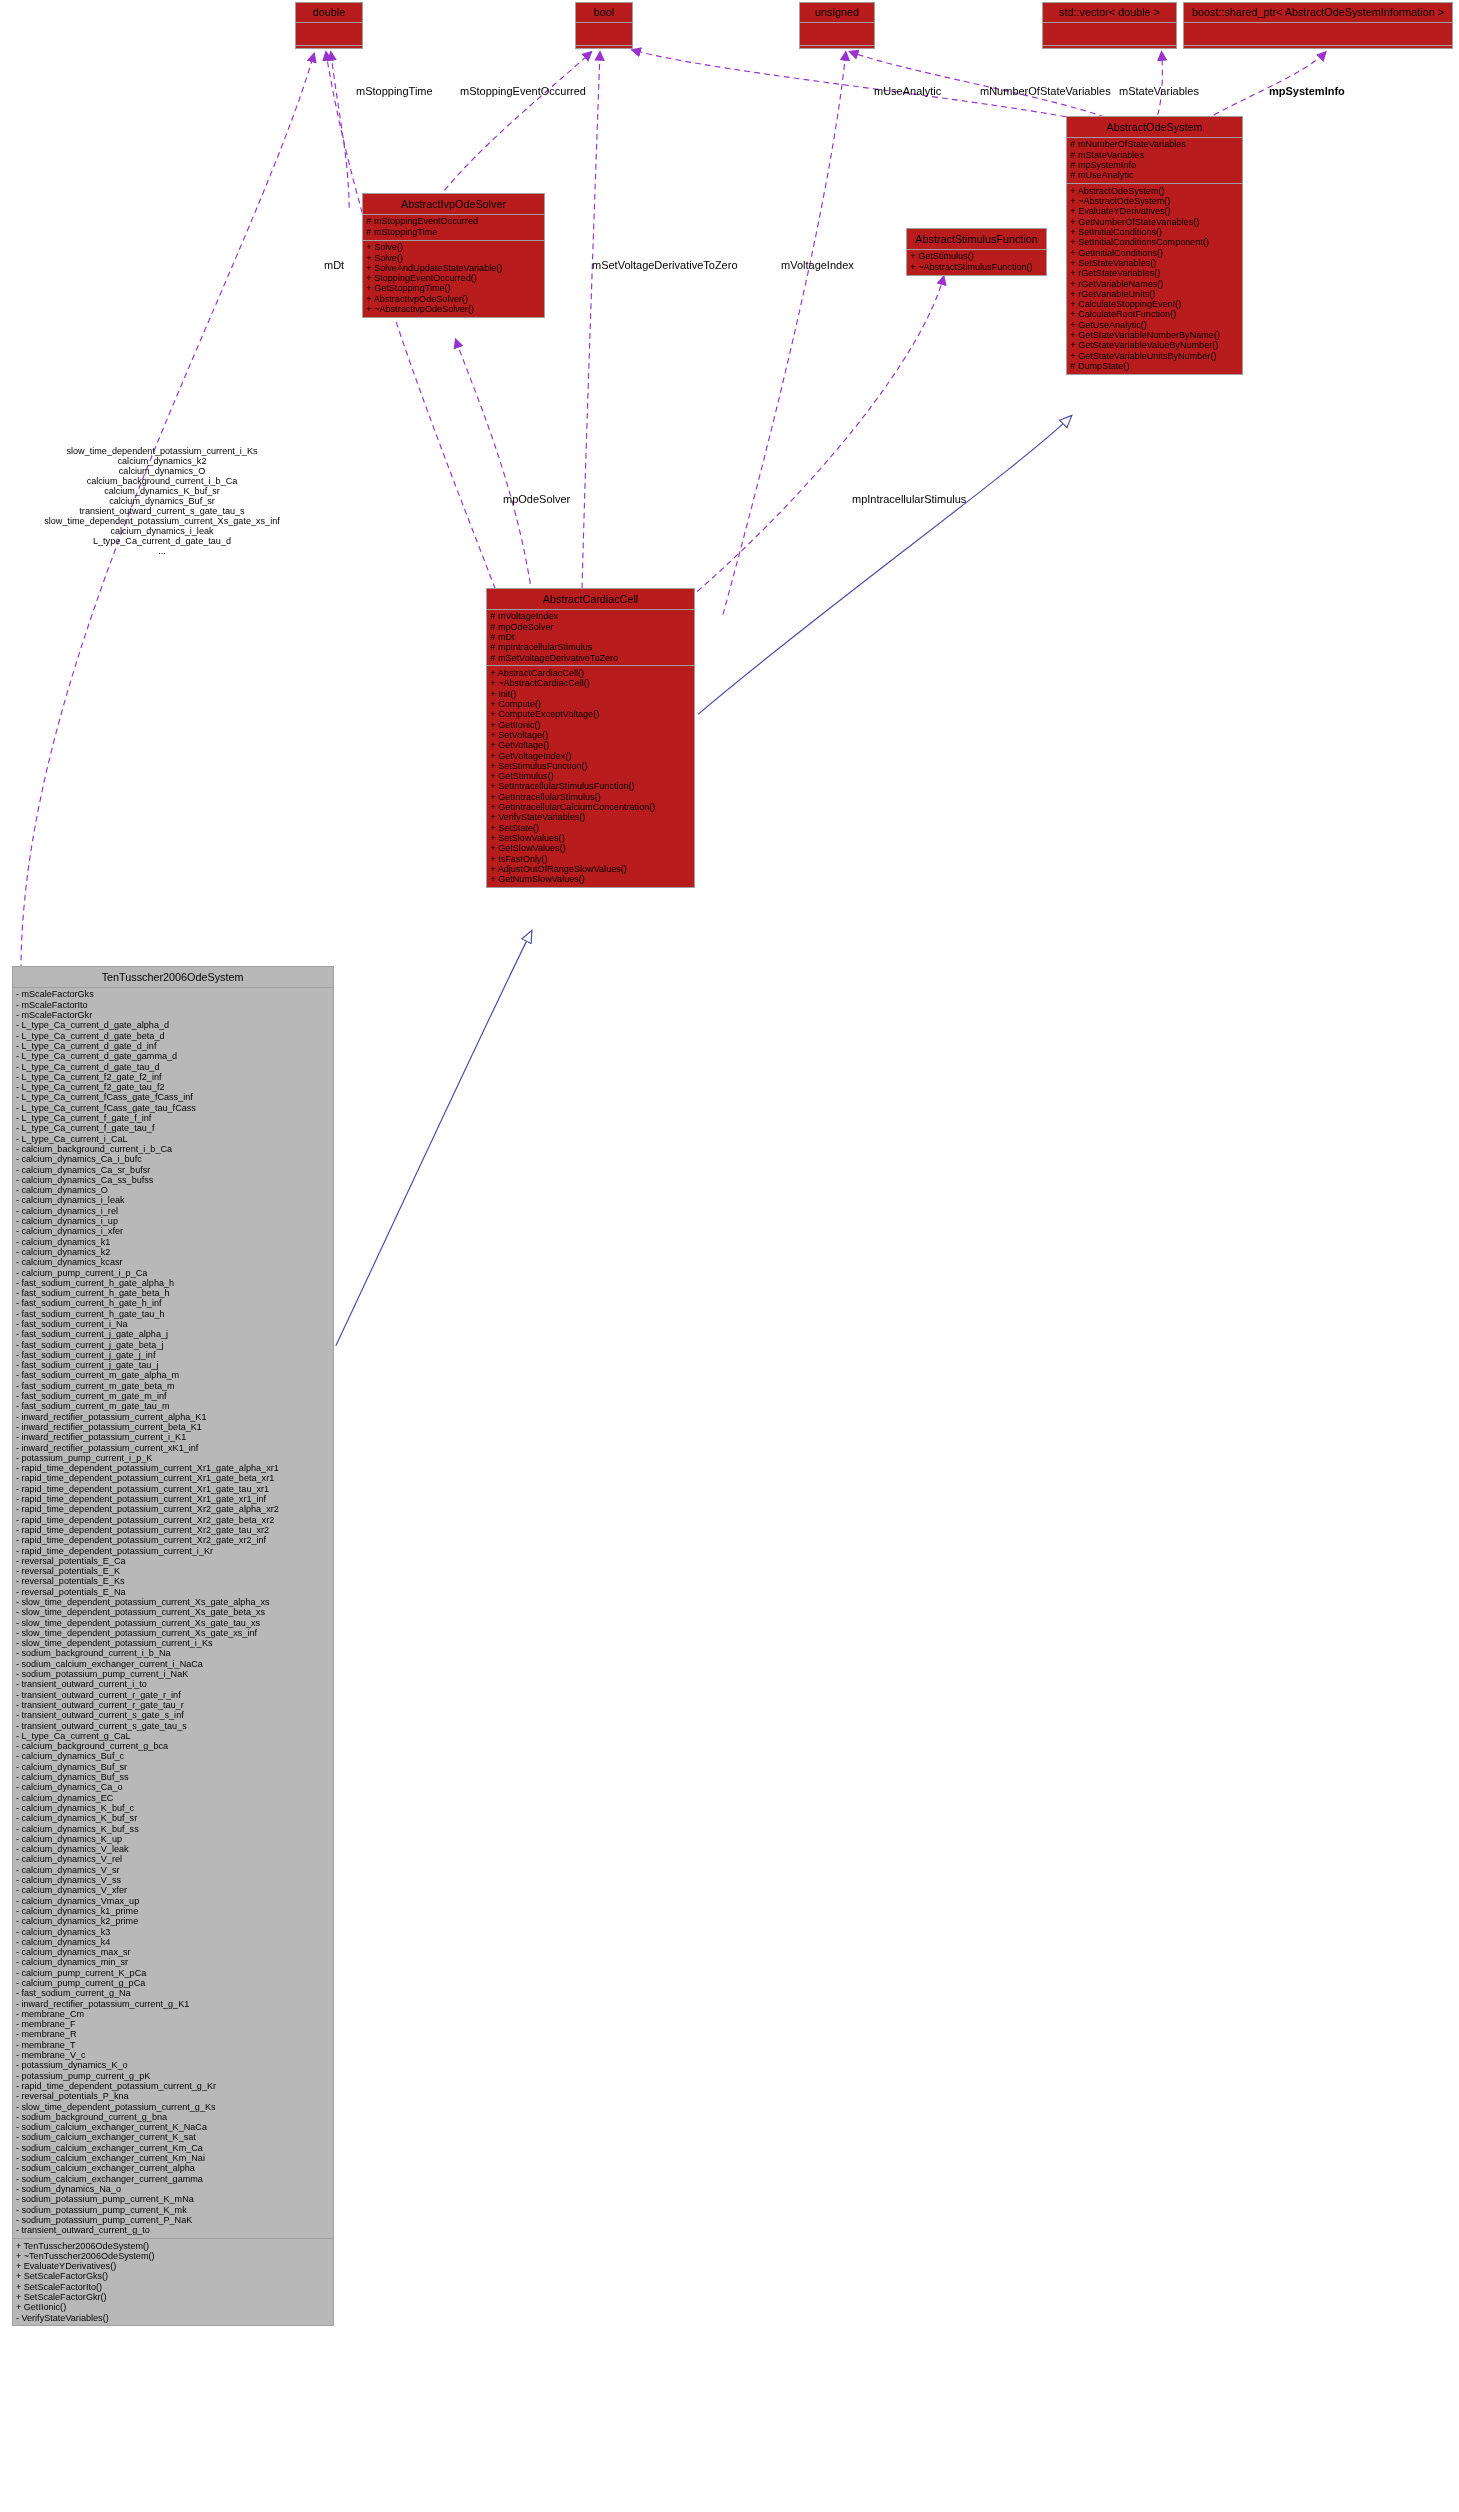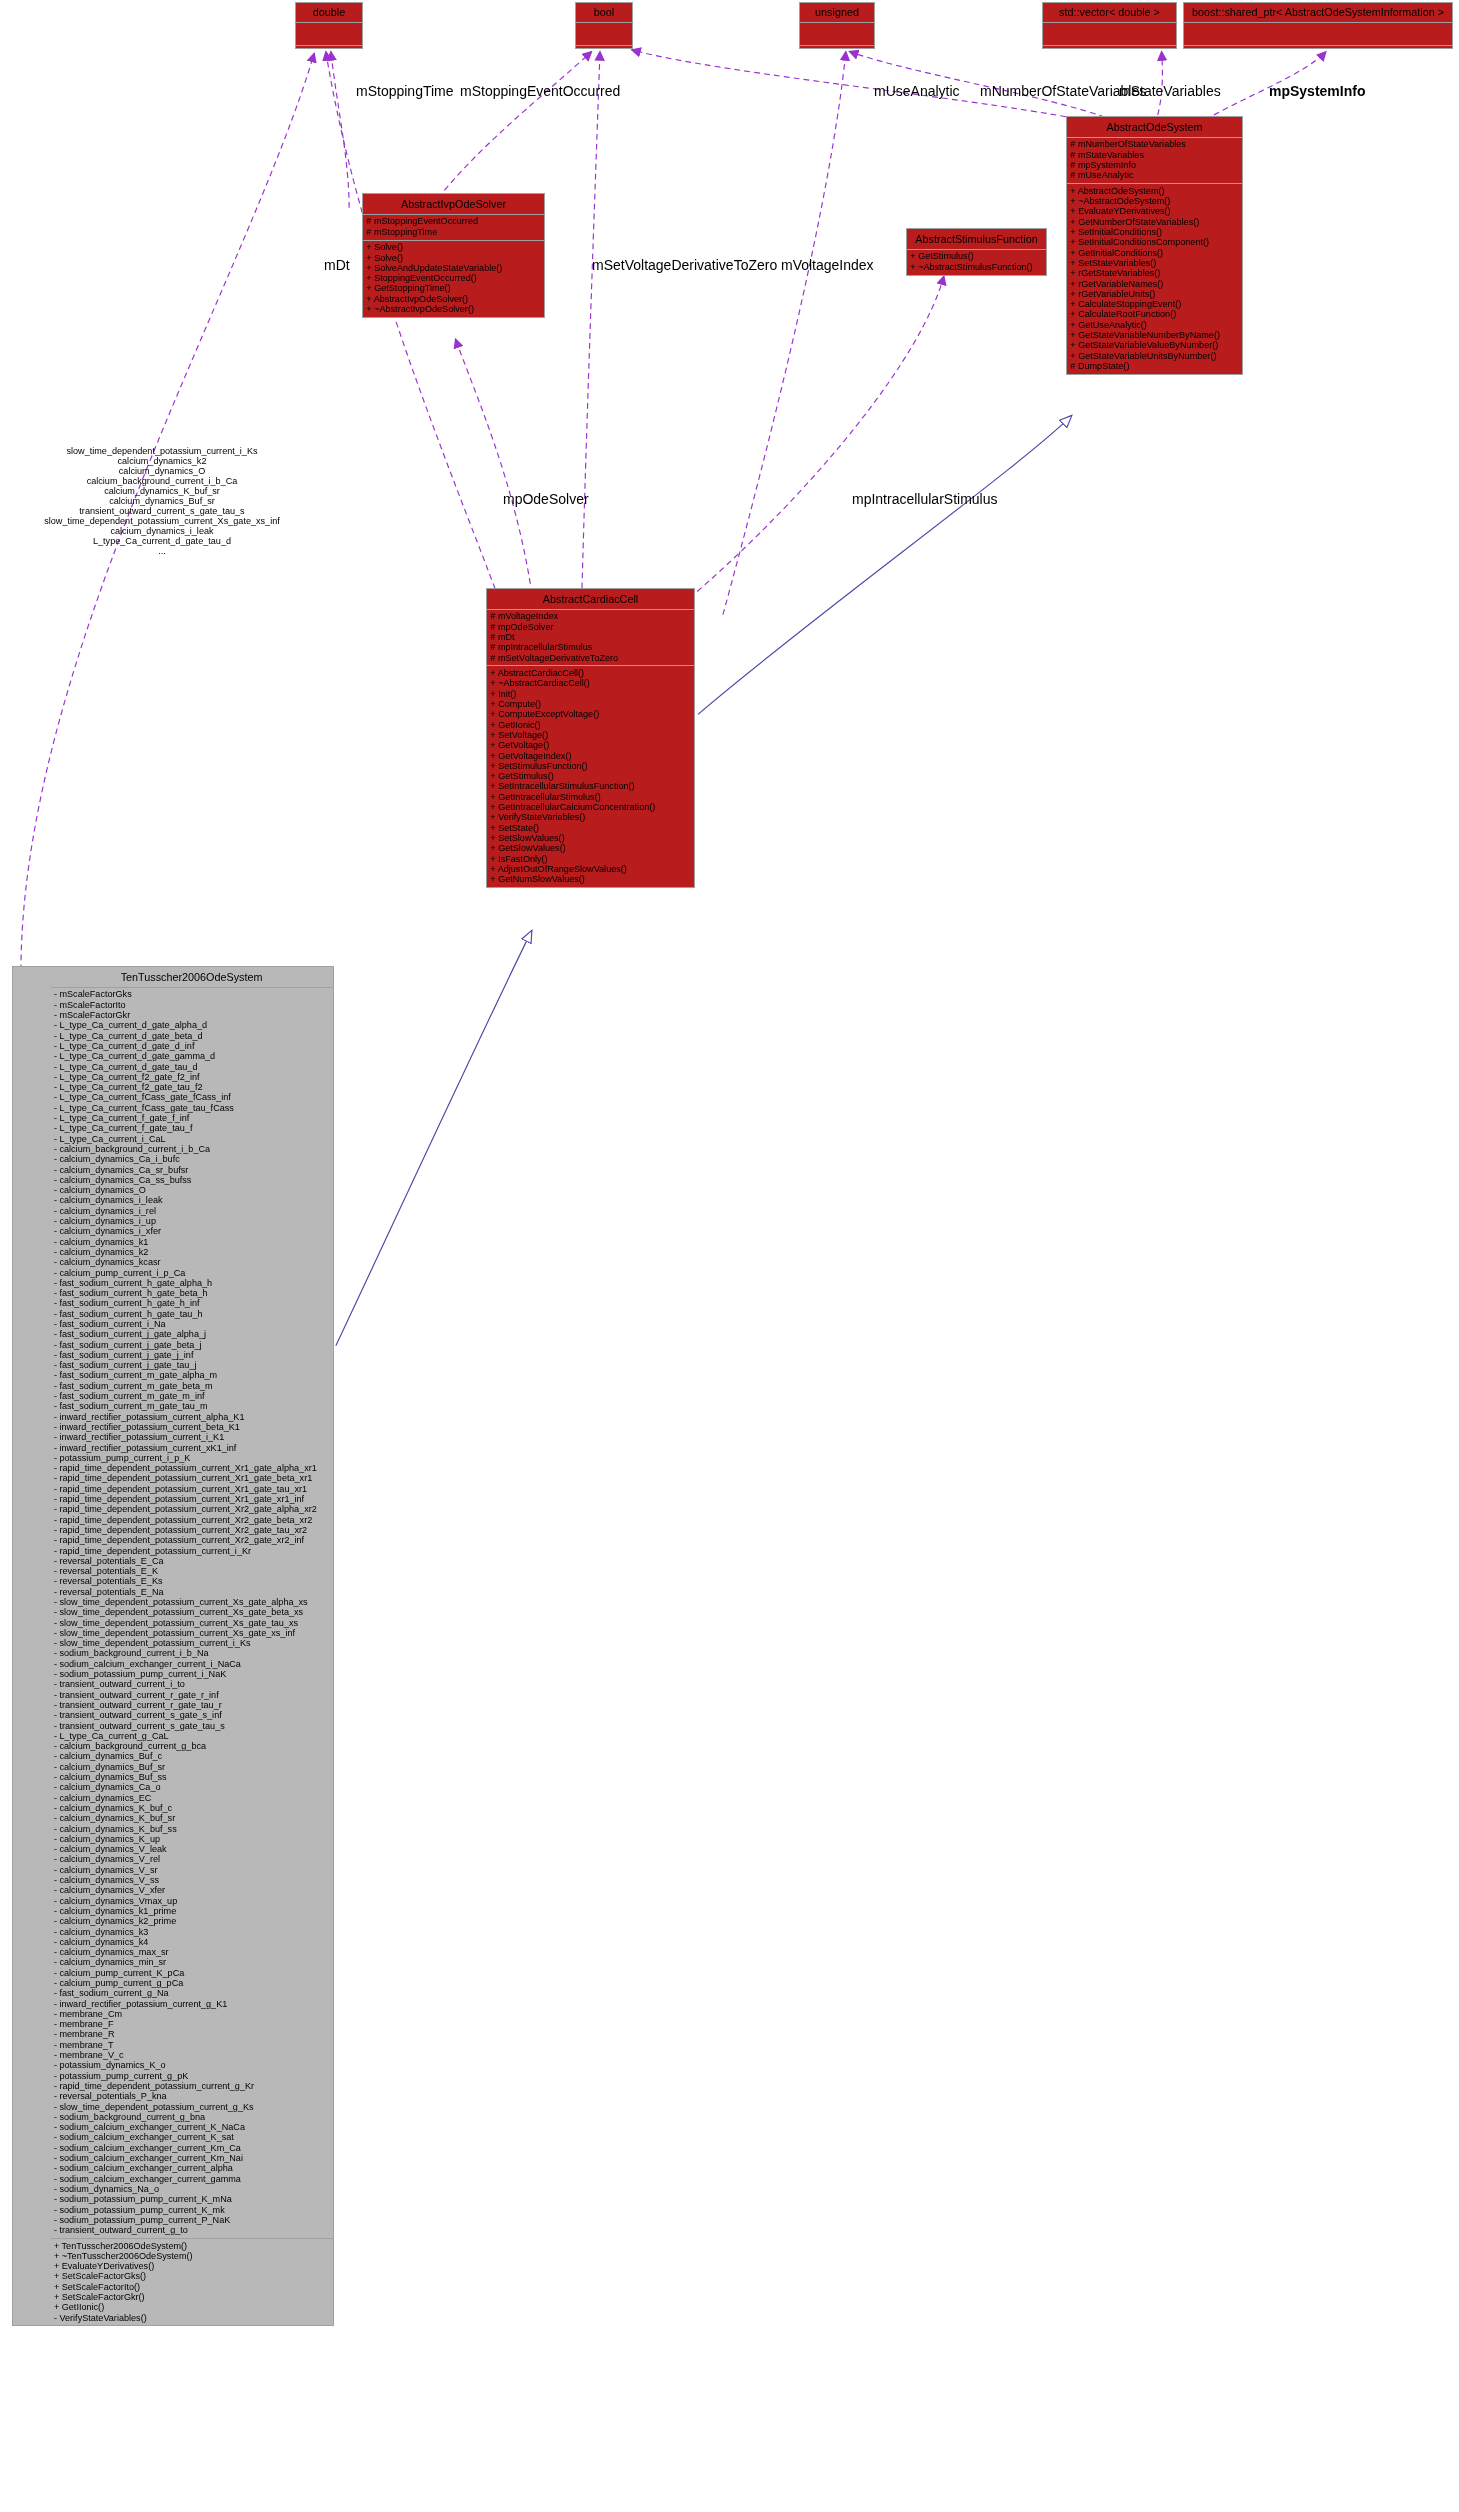--- a/index.html
+++ b/index.html
@@ -14,27 +14,27 @@
   .node{position:absolute;border:0.8px solid #a0a0a0;background:#b91c1c;box-sizing:border-box;}
   .node .title{
     text-align:center;font-size:10.8px;line-height:14px;padding:2.5px 5px 3.3px 5px;
     border-bottom:0.8px solid #a0a0a0;white-space:nowrap;
   }
   .node .comp{border-bottom:0.8px solid #a0a0a0;padding:1.7px 3.3px 2.5px 3.3px;}
   .node .comp:last-child{border-bottom:none;}
   .node .comp .row{
     font-size:9.1px;line-height:10.3px;white-space:nowrap;
   }
-  .node.filled{background:#b8b8b8;padding-left:38px;}
+  .node.filled{background:#b8b8b8;}
   .node.filled .title{background:#b8b8b8;}
   .node.tiny .title{font-size:10.8px;}
   .node.tiny .comp{height:17.4px;}
 
   .edge-label{
-    position:absolute;font-size:14px;line-height:10px;white-space:nowrap;color:#000;
+    position:absolute;font-size:11px;line-height:10px;white-space:nowrap;color:#000;
   }
   .multi-label{
     position:absolute;font-size:9.1px;line-height:10px;text-align:center;color:#000;white-space:pre;
   }
 </style>
 </head>
 <body>
 
 <div id="canvas">
 

